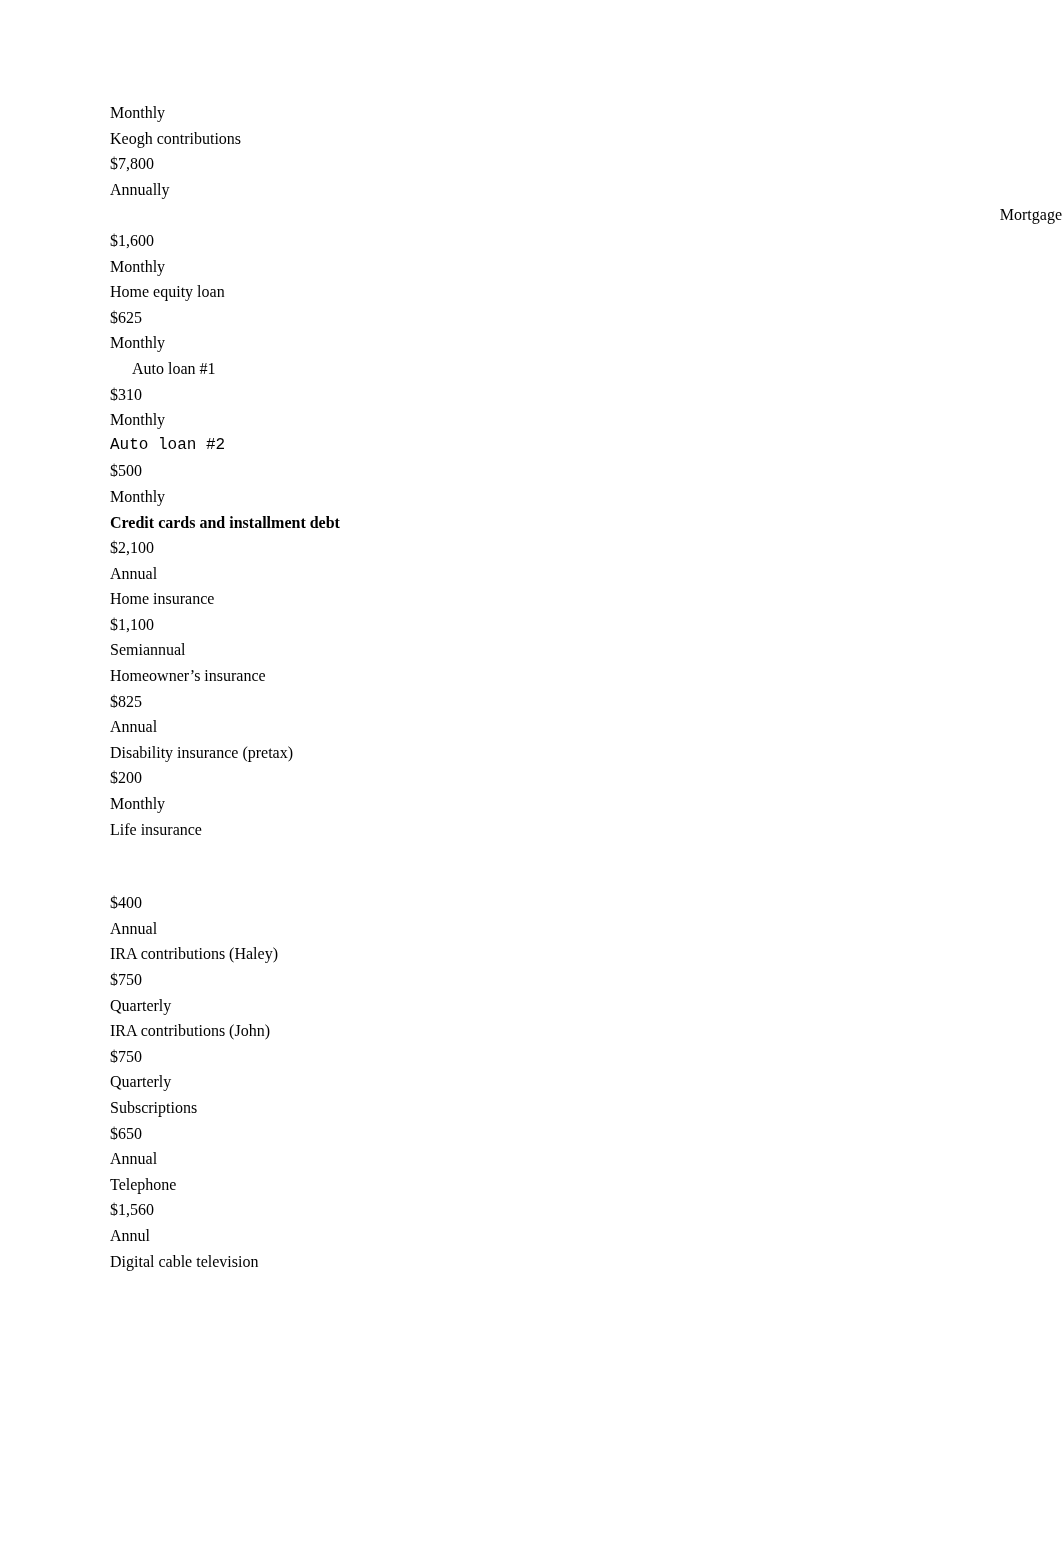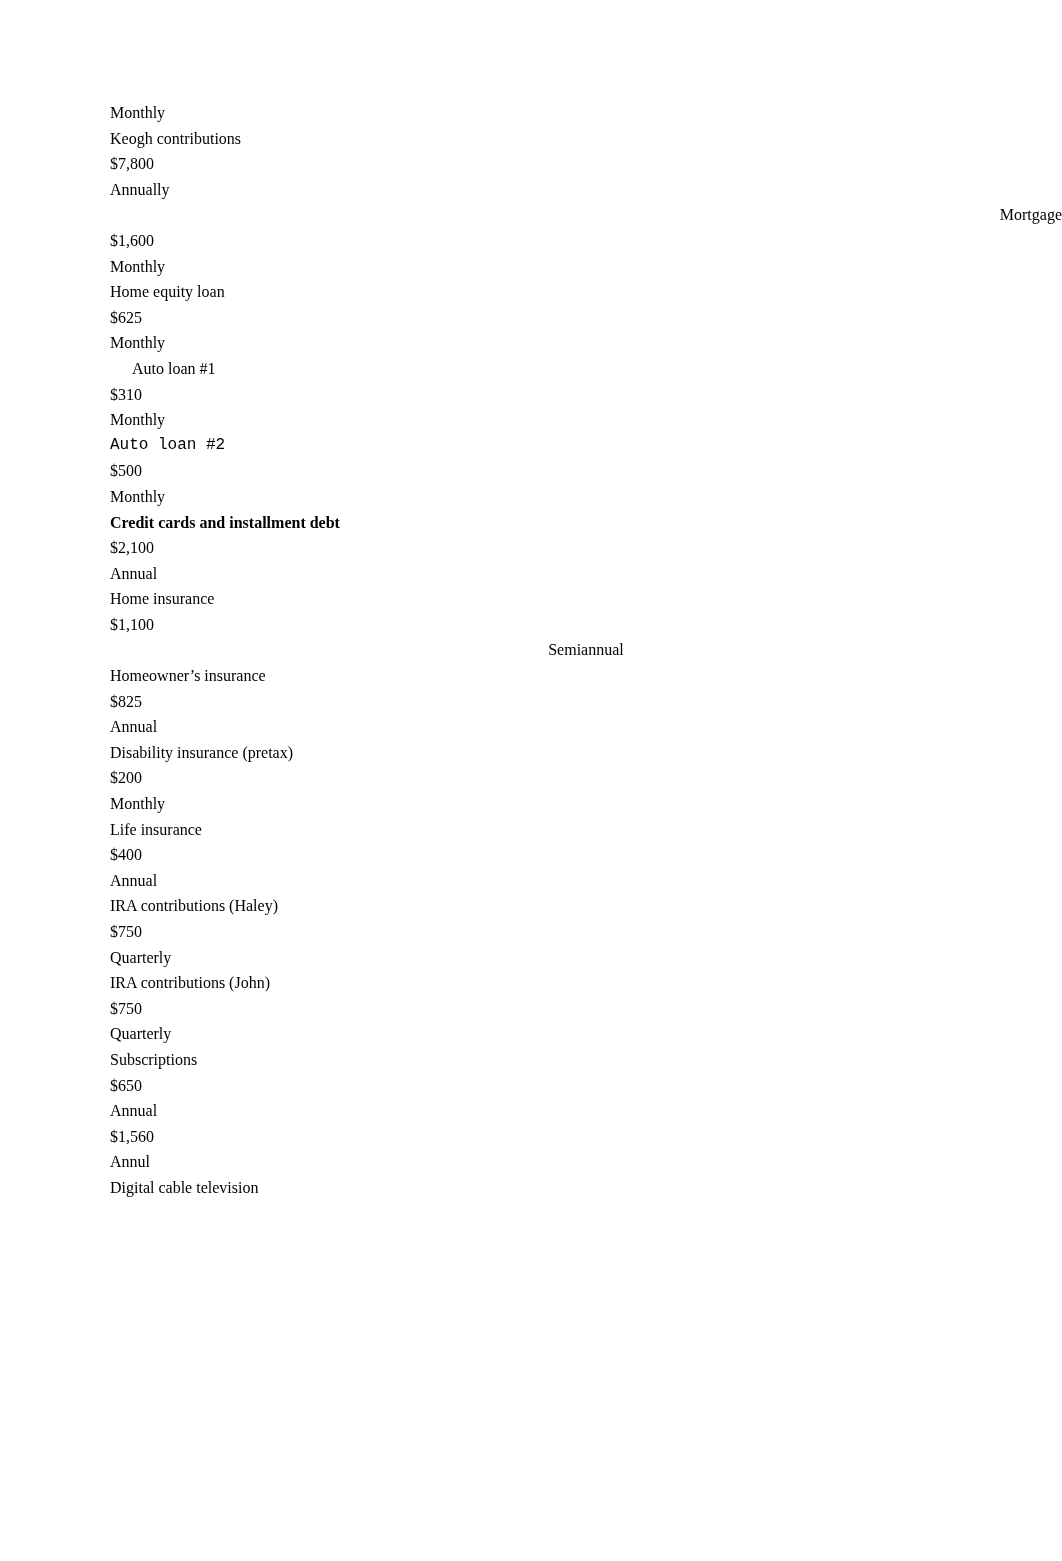--- a/index.html
+++ b/index.html
@@ -38,35 +38,36 @@
     <span style="display: block;">$310</span>
     <span style="display: block;">Monthly</span>
     <span style="display: block; font-family: Liberation Mono, monospace;">Auto loan #2</span>
     <span style="display: block;">$500</span>
     <span style="display: block;">Monthly</span>
     <span style="display: block; font-weight: bold;">Credit cards and installment debt</span>
     <span style="display: block;">$2,100</span>
     <span style="display: block;">Annual</span>
     <span style="display: block;">Home insurance</span>
     <span style="display: block;">$1,100</span>
-    <span style="display: block; text-align: center;">Semiannual</span>
+    <span style="display: block;">Semiannual</span>
     <span style="display: block;">Homeowner’s insurance</span>
     <span style="display: block;">$825</span>
     <span style="display: block;">Annual</span>
     <span style="display: block;">Disability insurance (pretax)</span>
     <span style="display: block;">$200</span>
     <span style="display: block;">Monthly</span>
     <span style="display: block;">Life insurance</span>
-    <span style="display: block;">$400</span>
+    <span style="display: block; margin-top: 48px;">$400</span>
     <span style="display: block;">Annual</span>
     <span style="display: block;">IRA contributions (Haley)</span>
     <span style="display: block;">$750</span>
     <span style="display: block;">Quarterly</span>
     <span style="display: block;">IRA contributions (John)</span>
     <span style="display: block;">$750</span>
     <span style="display: block;">Quarterly</span>
     <span style="display: block;">Subscriptions</span>
     <span style="display: block;">$650</span>
     <span style="display: block;">Annual</span>
+    <span style="display: block;">Telephone</span>
     <span style="display: block;">$1,560</span>
     <span style="display: block;">Annul</span>
     <span style="display: block;">Digital cable television</span>
   </div>
 
 </body></html>

